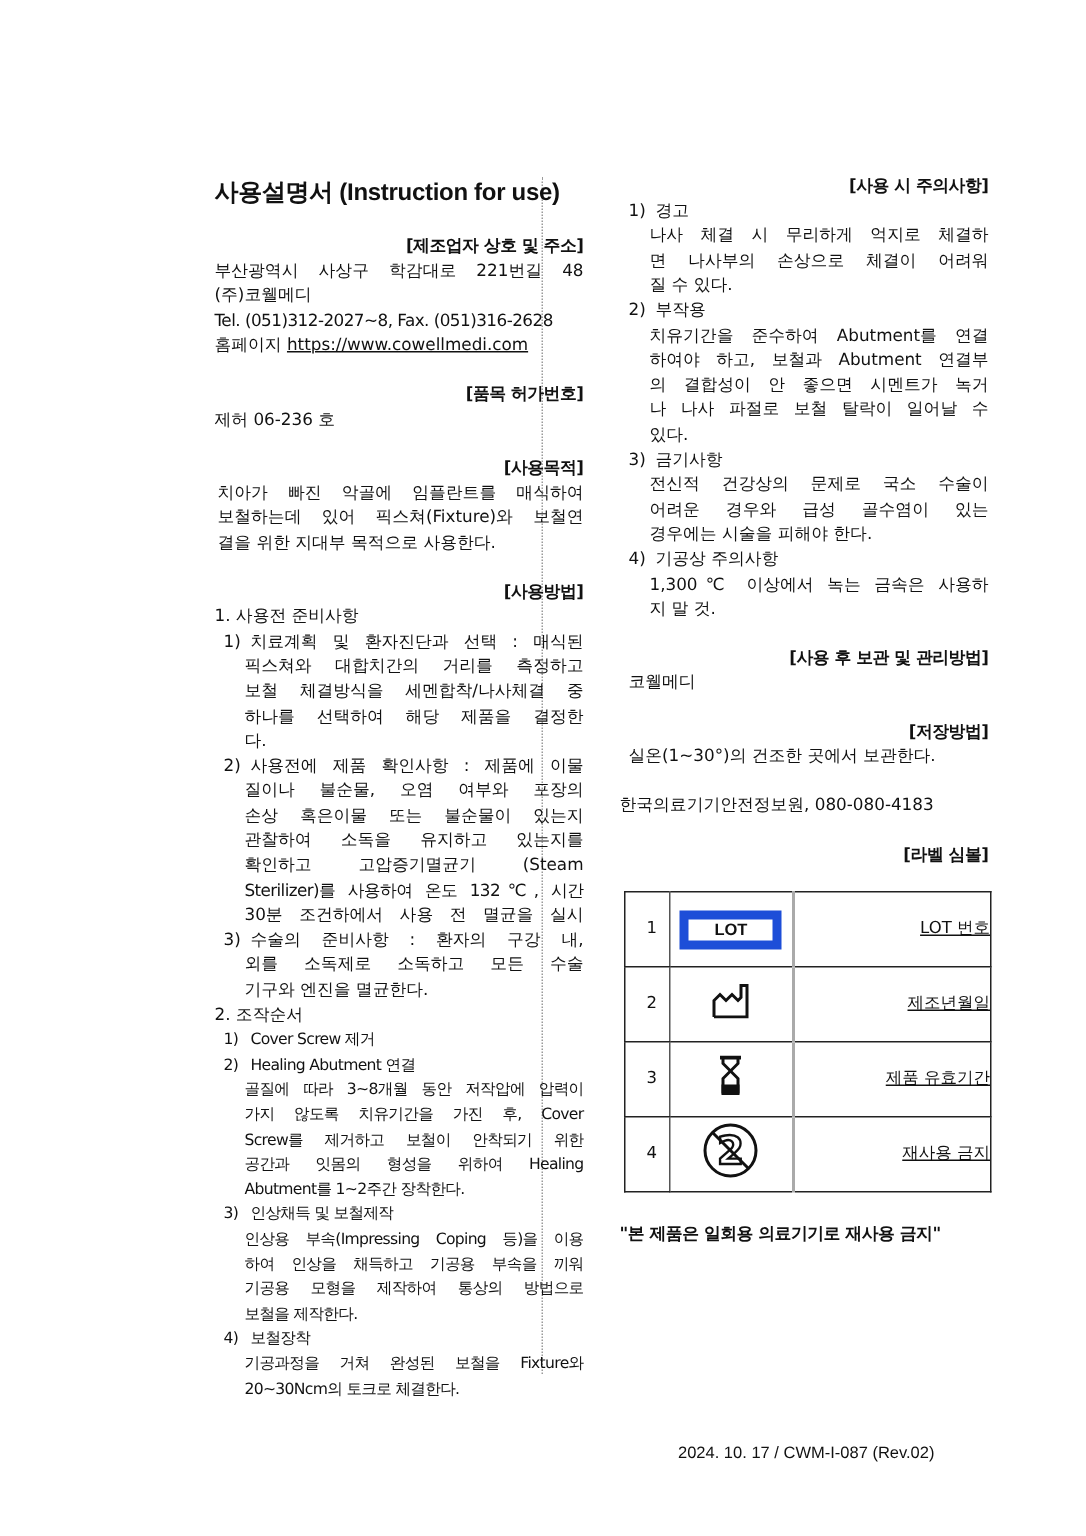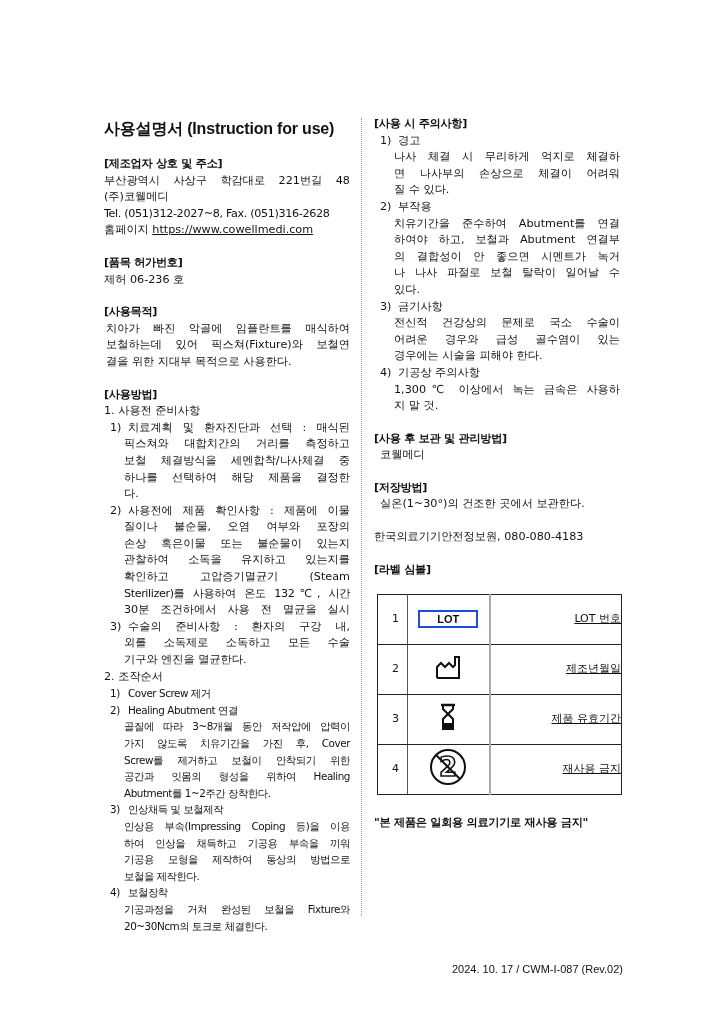--- a/index.html
+++ b/index.html
@@ -5,36 +5,37 @@
     * { margin: 0; padding: 0; box-sizing: border-box; }
     html, body { width: 724px; height: 1024px; background: #ffffff; }
     body {
       position: relative;
       font-family: "DejaVu Sans", "Liberation Sans", sans-serif;
       color: #111111;
       font-size: 11.2px;
       line-height: 16.6px;
       overflow: hidden;
     }
-    .col { position: absolute; top: 116px; }
+    .col { position: absolute; top: 116px; margin-left: 39px; }
     .col-left { left: 104px; width: 246px; }
     .col-right { left: 374px; width: 246px; }
     .divider {
       position: absolute; left: 361px; top: 118px; width: 0; height: 798px;
       border-left: 1.5px dotted #9a9a9a;
     }
     .doc-title {
       font-family: "Liberation Sans", sans-serif;
       font-weight: bold; font-size: 16px; line-height: 22px;
       margin-top: 2px; margin-bottom: 16px; white-space: nowrap;
       letter-spacing: -0.2px;
     }
     .sec-head {
       font-weight: bold; font-size: 11.2px; line-height: 16.6px; white-space: nowrap;
       letter-spacing: -0.3px;
+      text-align: right;
     }
     .line { white-space: nowrap; }
     .just { text-align: justify; text-align-last: justify; white-space: normal; }
     .gap { height: 16px; }
     .ind1 { padding-left: 6px; }
     .ind2 { padding-left: 2px; }
     .ind3n { padding-left: 14px; }
     .url { text-decoration: underline; }
     .narrow { font-size: 10.4px; letter-spacing: -0.45px; }
     .item-num { display: inline-block; width: 18px; }
@@ -46,21 +47,21 @@
     table.symbols td {
       border: 1px solid #222; height: 50px; vertical-align: middle;
       font-size: 11px;
     }
     table.symbols td.num { width: 30px; padding-left: 14px; border-right: 1px solid #555; }
     table.symbols td.icon { width: 82px; text-align: center; border-right: 2px solid #aaa; }
     table.symbols td.desc { text-align: right; text-decoration: underline; }
     table.symbols tr { border-bottom: 1px solid #aaa; }
 
     .lot-box {
-      display: inline-block; border: 2px solid #1d4ed8; padding: 0 17px;
+      display: inline-block; border: 6px solid #1d4ed8; padding: 0 17px;
       font-family: "Liberation Sans", sans-serif; font-weight: bold;
       font-size: 11px; line-height: 14px;
     }
     .notice {
       font-weight: bold; margin-top: 20px; white-space: nowrap; letter-spacing: -0.3px;
     }
     .footer {
       position: absolute; left: 452px; top: 961px; white-space: nowrap;
       font-family: "Liberation Sans", sans-serif; font-size: 11px;
     }

